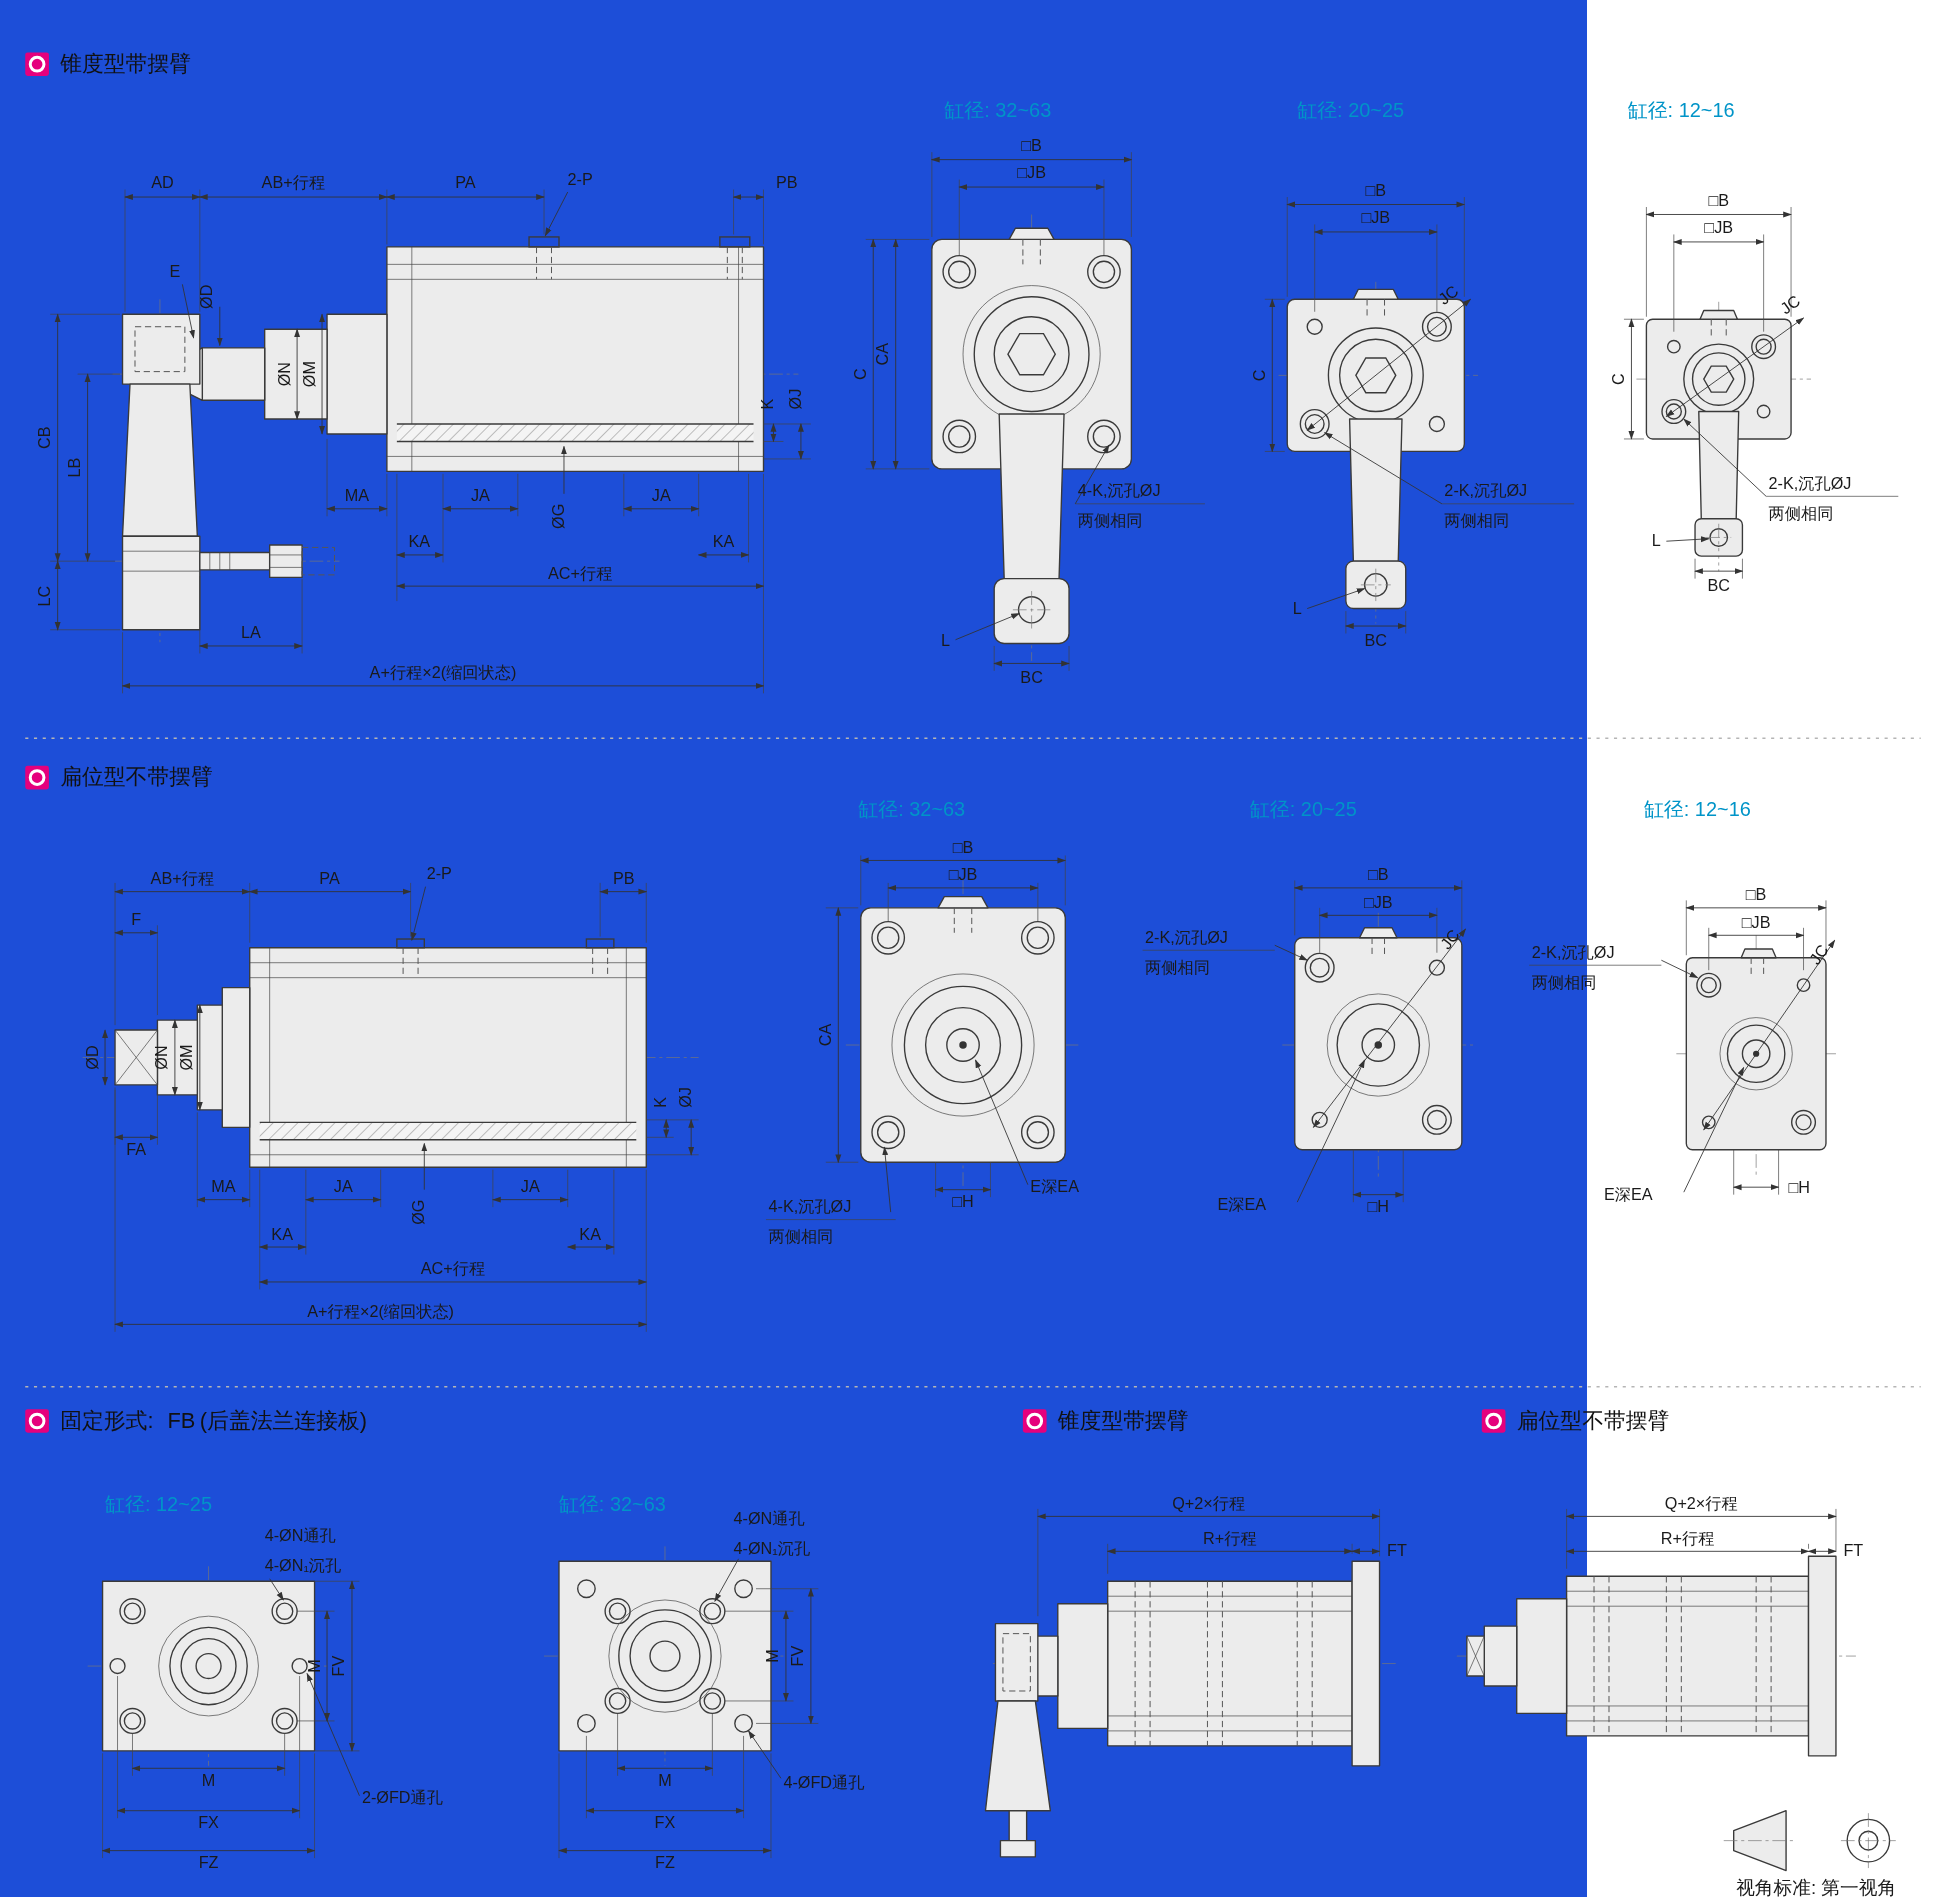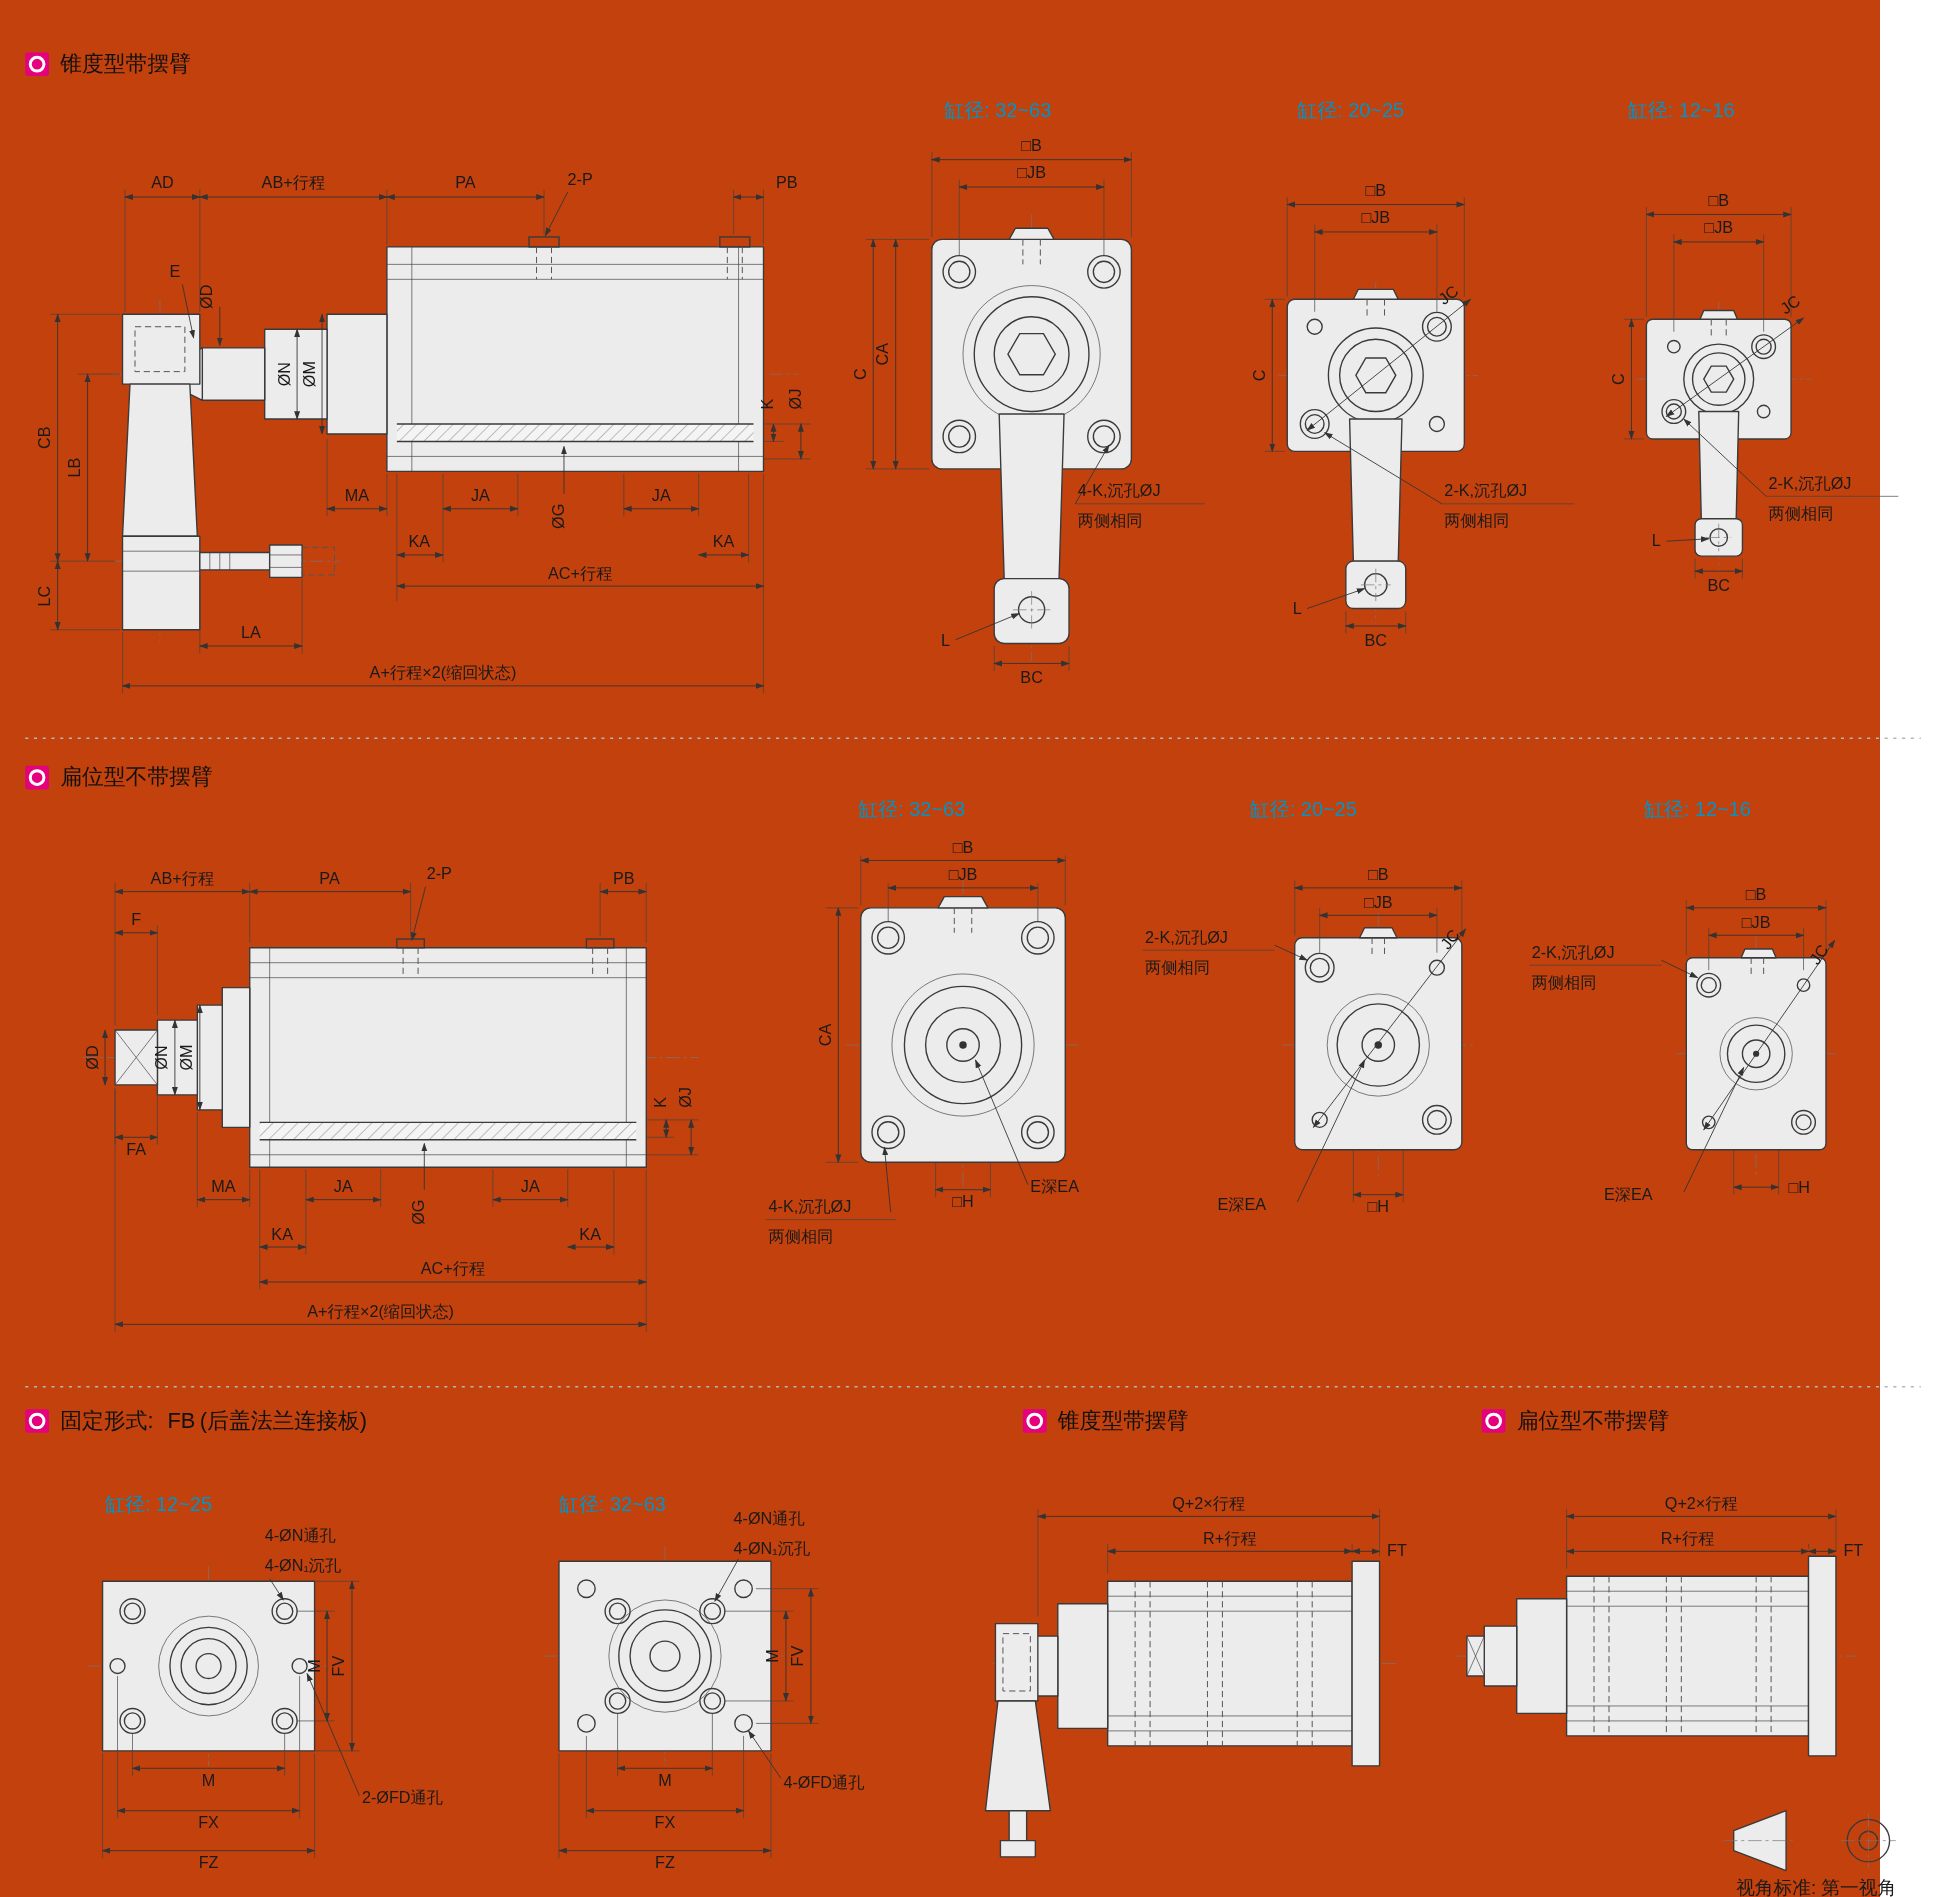--- a/index.html
+++ b/index.html
@@ -1,16 +1,16 @@
 <!DOCTYPE html>
 <html style="font-size:6.2px"><head>
 <meta charset="utf-8">
 <style>
   html,body{margin:0;padding:0;background:#fff}
-  #page{width:1880px;height:1898px;background:#c2410c}
+  #page{width:1587px;height:1898px;background:#1d4ed8}
   svg{display:block}
   svg text{font-family:"Liberation Sans","DejaVu Sans",sans-serif;fill:#1a1a1a}
   .t{font-size:13px;text-anchor:middle}
   .ts{font-size:13px;text-anchor:start}
   .bore{font-size:16px;text-anchor:start;fill:#0094c8}
   .hd{font-size:17.5px;text-anchor:start;fill:#111}
   .o{fill:#ececec;stroke:#3a3a3a;stroke-width:1.1;stroke-linejoin:round}
   .s{fill:none;stroke:#3a3a3a;stroke-width:1.1}
   .e{fill:none;stroke:#444;stroke-width:.55}
   .h{fill:none;stroke:#555;stroke-width:.8;stroke-dasharray:5 3}

